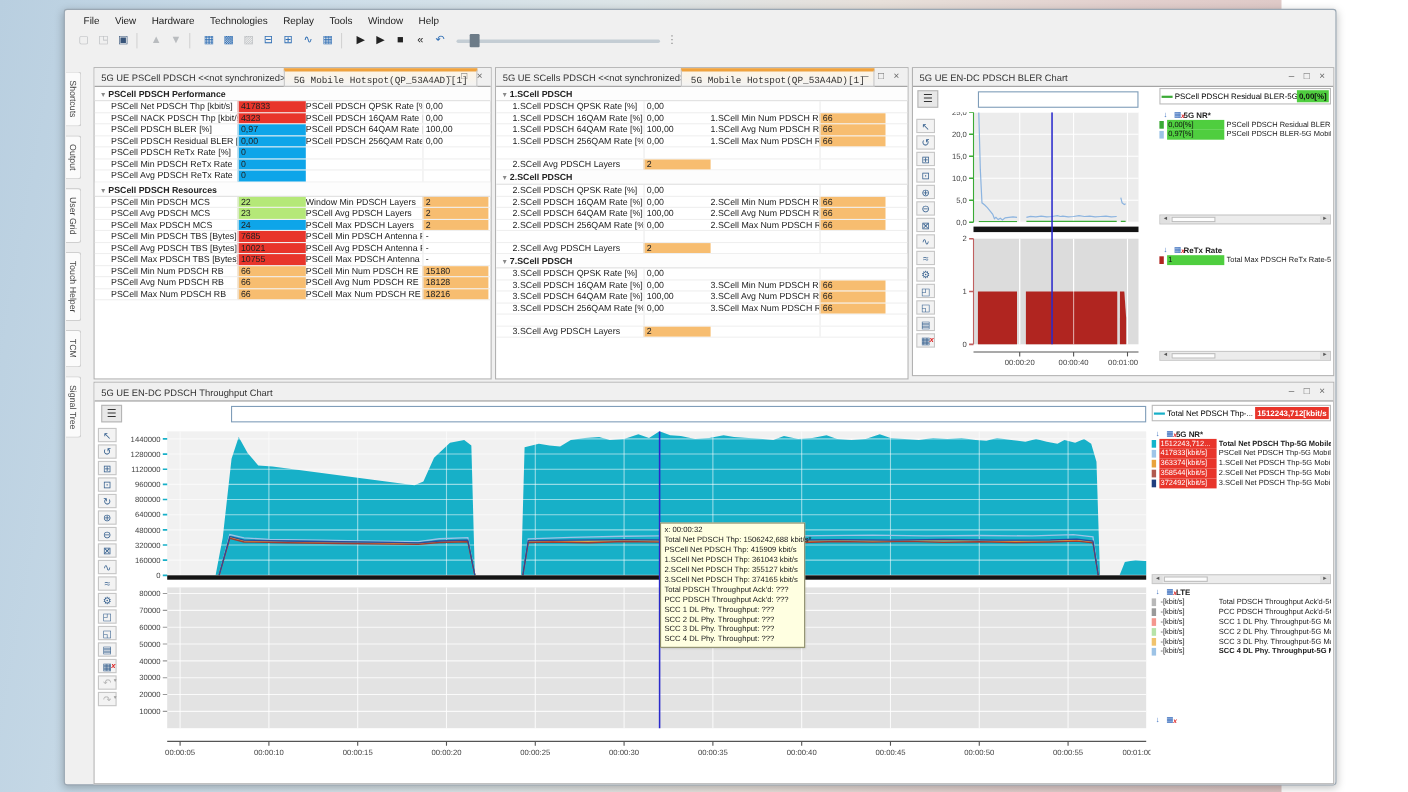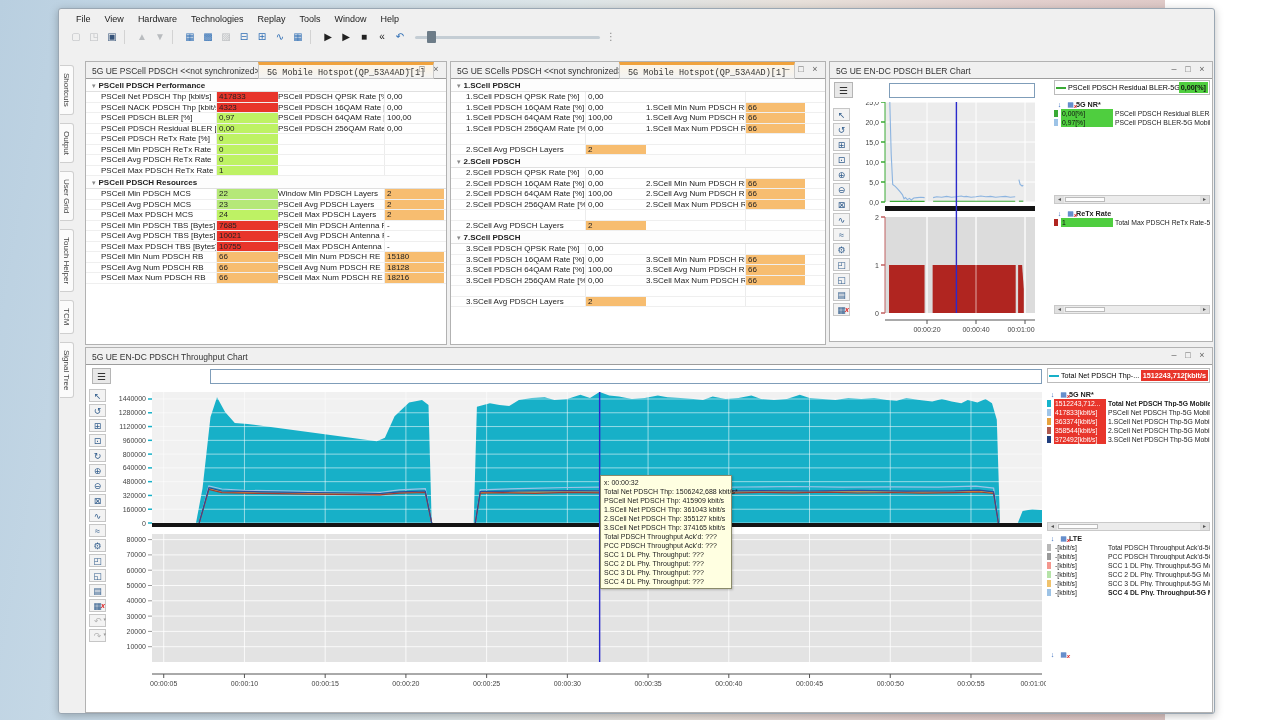--- a/index.html
+++ b/index.html
@@ -45,21 +45,21 @@
   .sect { height:13px; line-height:13px; font-size:8px; font-weight:bold; color:#222;
     padding-left:6px; border-bottom:1px solid #e0e0e0; background:#fdfdfd; }
   .sect .arr { color:#888; font-size:7px; margin-right:3px; }
   .trow { display:grid; height:10.5px; line-height:10.5px; font-size:8px; color:#222;
     padding-left:15px; border-bottom:1px solid #efefef; }
   .g1 { grid-template-columns:115px 62px 106px 60px; }
   .g2 { grid-template-columns:119px 61px 99px 60px; }
   .lc { overflow:hidden; white-space:nowrap; padding-right:2px; }
   .vc { overflow:hidden; white-space:nowrap; padding-left:2px; border-left:1px solid #ececec; }
   .vc.r  { background:#e8352b; }
-  .vc.g  { background:#bef264; }
+  .vc.g  { background:#0ea5e9; }
   .vc.lg { background:#b5e878; }
   .vc.o  { background:#f7bd70; }
   
   .ham { position:absolute; width:19px; height:16px; background:#e8e8e8; border:1px solid #b5b5b5;
     text-align:center; line-height:15px; font-size:10px; color:#333; }
   .cinput { position:absolute; height:15px; background:#fff; border:1px solid #7f9db9; font-size:8px; padding:0 2px; }
   .ctools { position:absolute; width:20px; }
   .cicon { width:17px; height:13px; margin-bottom:2px; text-align:center; line-height:13px;
     font-size:9px; color:#335e8d; background:#f3f3f3; border:1px solid #c6c6c6; position:relative; }
   .cicon.dis { color:#b5b5b5; }
@@ -148,26 +148,20 @@
           </div>
           <div class="trow g1">
             <span class="lc">PSCell Min PDSCH ReTx Rate</span>
             <span class="vc g">0</span>
             <span class="lc"></span>
             <span class="vc"></span>
           </div>
           <div class="trow g1">
             <span class="lc">PSCell Avg PDSCH ReTx Rate</span>
             <span class="vc g">0</span>
-            <span class="lc"></span>
-            <span class="vc"></span>
-          </div>
-          <div class="trow g1">
-            <span class="lc">PSCell Max PDSCH ReTx Rate</span>
-            <span class="vc g">1</span>
             <span class="lc"></span>
             <span class="vc"></span>
           </div>
           <div class="sect"><span class="arr">▾</span><span>PSCell PDSCH Resources</span></div>
           <div class="trow g1">
             <span class="lc">PSCell Min PDSCH MCS</span>
             <span class="vc lg">22</span>
             <span class="lc">Window Min PDSCH Layers</span>
             <span class="vc o">2</span>
           </div>
@@ -448,21 +442,21 @@
             <div class="lentry">
               <span class="esw" style="background: rgb(157, 195, 230);"></span>
               <span class="ev val green">0,97[%]</span>
               <span class="et">PSCell PDSCH BLER-5G Mobile Hotspot(QP_53</span>
             </div>
             <div class="lscroll" style="margin-top: 68px; width: 156px;">
               <span class="la" style="left: 0px;">◂</span>
               <span class="la" style="right: 0px;">▸</span>
               <span class="thumb"></span>
             </div>
-            <div class="lgroup-head" style="margin-top: 4px;">
+            <div class="lgroup-head" style="margin-top: 18px;">
               <span class="gi">↓</span>
               <span class="gi">▦<i class="rx">x</i></span>
               <span>ReTx Rate</span>
             </div>
             <div class="lentry">
               <span class="esw" style="background: rgb(176, 37, 32);"></span>
               <span class="ev val green">1</span>
               <span class="et">Total Max PDSCH ReTx Rate-5G Mobile</span>
             </div>
             <div class="lscroll" style="margin-top: 78px; width: 156px;">

